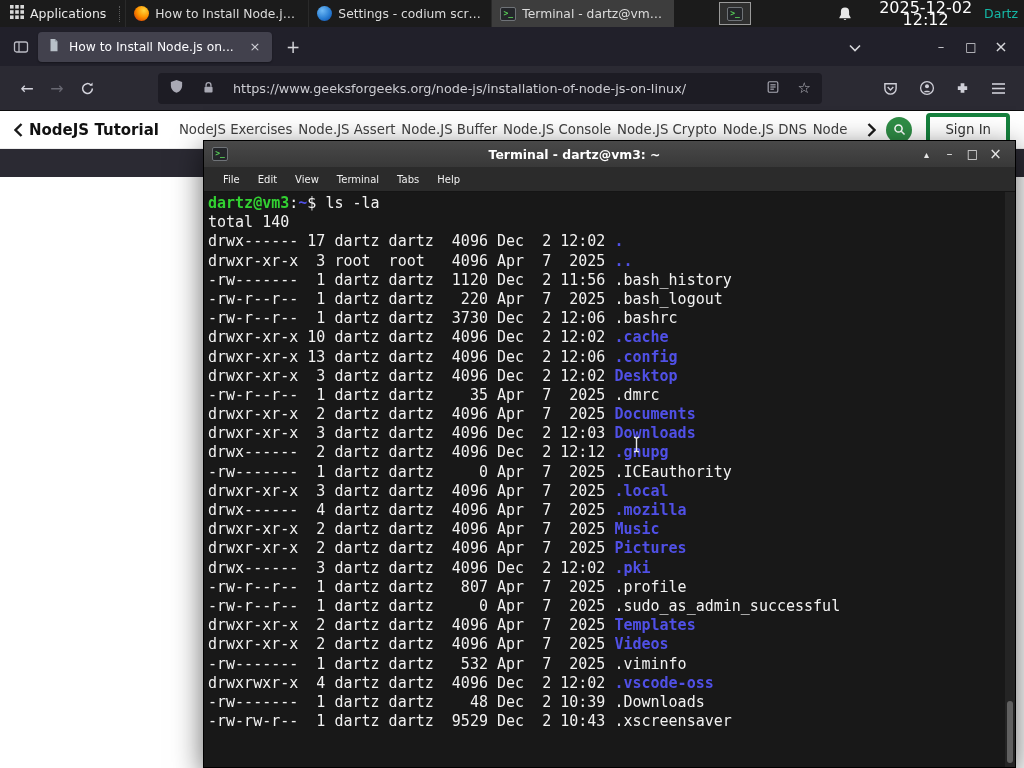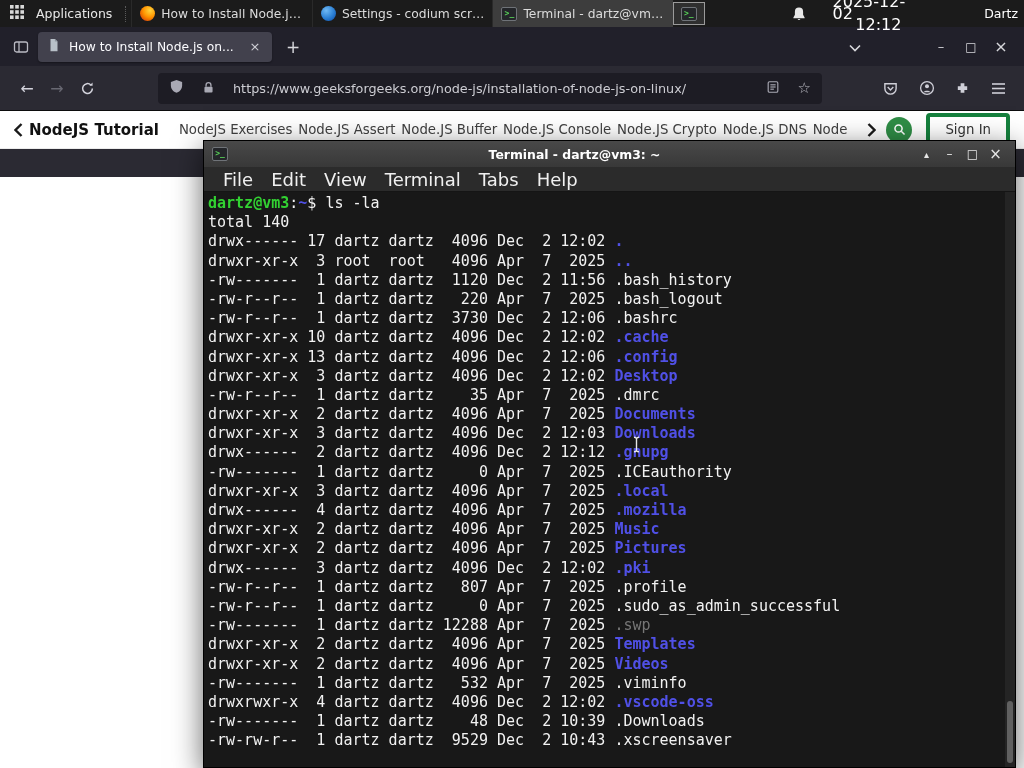--- a/index.html
+++ b/index.html
@@ -3,41 +3,41 @@
 <meta charset="utf-8">
 <style>
   * { margin:0; padding:0; box-sizing:border-box; }
   html,body { width:1024px; height:768px; overflow:hidden; background:#fff;
               font-family:"DejaVu Sans","Liberation Sans",sans-serif; }
   .desktop { position:relative; width:1024px; height:768px; background:#fff; }
 
   
   .panel { position:absolute; top:0; left:0; width:1024px; height:27px; background:#1b1b1b;
            color:#e8e8e8; display:flex; align-items:center; font-size:12.5px; z-index:60; }
-  .panel-apps { display:flex; align-items:center; gap:12px; padding:0 10px; height:100%; cursor:default; }
+  .panel-apps { display:flex; align-items:center; gap:6px; padding:0 10px; height:100%; cursor:default; }
   .panel-apps svg { color:#d8d8d8; }
   .panel-sep { width:3px; height:16px; border-left:1px dotted #5a5a5a; margin:0 3px; }
   .task-btn { display:flex; align-items:center; gap:6px; width:183px; height:100%; padding:0 8px;
               background:transparent; border:none; border-left:1px solid #2a2a2a; color:#dcdcdc;
               font-size:12.3px; overflow:hidden; white-space:nowrap; text-align:left; font-family:inherit; }
   .task-btn.active { background:#3d3d3d; }
   .task-label { overflow:hidden; text-overflow:ellipsis; white-space:nowrap; }
   .icon-ff { width:15px; height:15px; flex:0 0 15px; border-radius:50%;
              background:radial-gradient(circle at 66% 30%, #ffd53d 0%, #ff9500 45%, #e66000 72%, #b5007f 100%); }
   .icon-codium { width:15px; height:15px; flex:0 0 15px; border-radius:50%;
                  background:radial-gradient(circle at 35% 30%, #6fb9f5 0%, #2a7fd4 55%, #0d47a1 100%); }
   .term-glyph { width:16px; height:14px; flex:0 0 16px; background:#24262a; border:1px solid #6f7378;
                 border-radius:2px; color:#58d158; font:bold 8px/12px "DejaVu Sans Mono",monospace;
                 text-align:center; display:inline-block; }
   .launcher { margin-left:auto; margin-right:86px; width:32px; height:23px; border:1px solid #9a9a9a;
               background:#2f2f2f; display:flex; align-items:center; justify-content:center; }
   .bell { width:16px; height:16px; color:#e8e8e8; margin-right:26px; }
   .clock { display:flex; flex-direction:column; align-items:center; line-height:11.5px;
            font-size:16px; color:#fff; margin-right:12px; }
-  .panel-user { color:#ffffff; font-size:12.5px; padding-right:6px; white-space:nowrap;margin-left:48px; }
+  .panel-user { color:#14b8a6; font-size:12.5px; padding-right:6px; white-space:nowrap; }
 
   
   .browser { position:absolute; top:27px; left:0; width:1024px; height:741px; background:#2b2a33; z-index:10; }
   .tab-bar { height:39px; background:#21202a; display:flex; align-items:center; padding:0 8px; }
   .ffview { width:26px; height:26px; display:flex; align-items:center; justify-content:center; color:#b9b9c2; }
   .tab { margin-left:4px; width:234px; height:30px; background:#42414d; border-radius:4px;
          display:flex; align-items:center; gap:8px; padding:0 9px; color:#fbfbfe; font-size:12.3px;
          box-shadow:0 1px 2px rgba(0,0,0,.35); }
   .tab-title { flex:1; overflow:hidden; text-overflow:ellipsis; white-space:nowrap; }
   .tab-close { color:#cfcfd6; font-size:13px; width:16px; text-align:center; border-radius:3px; }
@@ -80,21 +80,21 @@
               background:var(--t-bg,#181818); box-shadow:0 8px 28px rgba(0,0,0,.6); border:1px solid #000; }
   .titlebar { height:26px; background:linear-gradient(#494949,#383838); display:flex; align-items:center;
               padding:0 8px; color:#fff; }
   .titlebar .term-glyph { margin-right:6px; }
   .win-title { flex:1; text-align:center; font-weight:bold; font-size:12.4px; white-space:nowrap;
                overflow:hidden; text-overflow:ellipsis; }
   .tbtn { width:23px; text-align:center; color:#e6e6e6; font-size:12px; }
   .tbtn.shade { font-size:10px; }
   .tbtn.close { font-size:15px; }
   .menubar { height:25px; background:#2b2b2b; border-bottom:1px solid #151515; display:flex;
-             align-items:center; padding-left:10px; color:#f0f0f0; font-size:18px; }
+             align-items:center; padding-left:10px; color:#f0f0f0; font-size:10px; }
   .menu-item { padding:0 9px; }
   .term-out { position:absolute; top:51px; left:0; right:10px; bottom:0; overflow:hidden;
               padding:2px 0 0 4px; font-family:"DejaVu Sans Mono","Liberation Mono",monospace;
               font-size:15px; color:var(--t-fg,#f2f2f2); }
   .t-line { height:19.2px; white-space:pre; }
   .c-user { color:var(--t-green,#32d232); font-weight:bold; }
   .c-path { color:var(--t-dir,#5050e6); font-weight:bold; }
   .c-dir  { color:var(--t-dir,#5050e6); font-weight:bold; }
   .c-muted{ color:var(--t-muted,#767676); }
   .t-scroll { position:absolute; top:51px; right:0; width:10px; bottom:0; background:#242424; }
@@ -313,21 +313,20 @@
         <div class="t-line"><span>drwxr-xr-x  3 dartz dartz  4096 Dec  2 12:03 </span><span class="c-dir">Downloads</span></div>
         <div class="t-line"><span>drwx------  2 dartz dartz  4096 Dec  2 12:12 </span><span class="c-dir">.gnupg</span></div>
         <div class="t-line"><span>-rw-------  1 dartz dartz     0 Apr  7  2025 </span><span class="c-file">.ICEauthority</span></div>
         <div class="t-line"><span>drwxr-xr-x  3 dartz dartz  4096 Apr  7  2025 </span><span class="c-dir">.local</span></div>
         <div class="t-line"><span>drwx------  4 dartz dartz  4096 Apr  7  2025 </span><span class="c-dir">.mozilla</span></div>
         <div class="t-line"><span>drwxr-xr-x  2 dartz dartz  4096 Apr  7  2025 </span><span class="c-dir">Music</span></div>
         <div class="t-line"><span>drwxr-xr-x  2 dartz dartz  4096 Apr  7  2025 </span><span class="c-dir">Pictures</span></div>
         <div class="t-line"><span>drwx------  3 dartz dartz  4096 Dec  2 12:02 </span><span class="c-dir">.pki</span></div>
         <div class="t-line"><span>-rw-r--r--  1 dartz dartz   807 Apr  7  2025 </span><span class="c-file">.profile</span></div>
         <div class="t-line"><span>-rw-r--r--  1 dartz dartz     0 Apr  7  2025 </span><span class="c-file">.sudo_as_admin_successful</span></div>
-        <div class="t-line"><span>-rw-------  1 dartz dartz 12288 Apr  7  2025 </span><span class="c-muted">.swp</span></div>
         <div class="t-line"><span>drwxr-xr-x  2 dartz dartz  4096 Apr  7  2025 </span><span class="c-dir">Templates</span></div>
         <div class="t-line"><span>drwxr-xr-x  2 dartz dartz  4096 Apr  7  2025 </span><span class="c-dir">Videos</span></div>
         <div class="t-line"><span>-rw-------  1 dartz dartz   532 Apr  7  2025 </span><span class="c-file">.viminfo</span></div>
         <div class="t-line"><span>drwxrwxr-x  4 dartz dartz  4096 Dec  2 12:02 </span><span class="c-dir">.vscode-oss</span></div>
         <div class="t-line"><span>-rw-------  1 dartz dartz    48 Dec  2 10:39 </span><span class="c-file">.Downloads</span></div>
         <div class="t-line"><span>-rw-rw-r--  1 dartz dartz  9529 Dec  2 10:43 </span><span class="c-file">.xscreensaver</span></div>
       </div>
     <div class="t-scroll">
       <div class="t-thumb"></div>
     </div>

